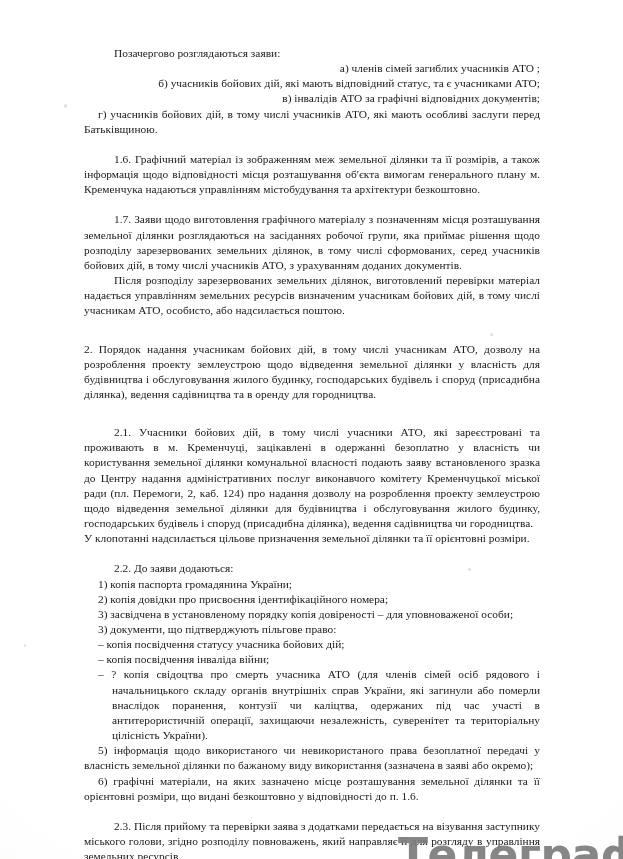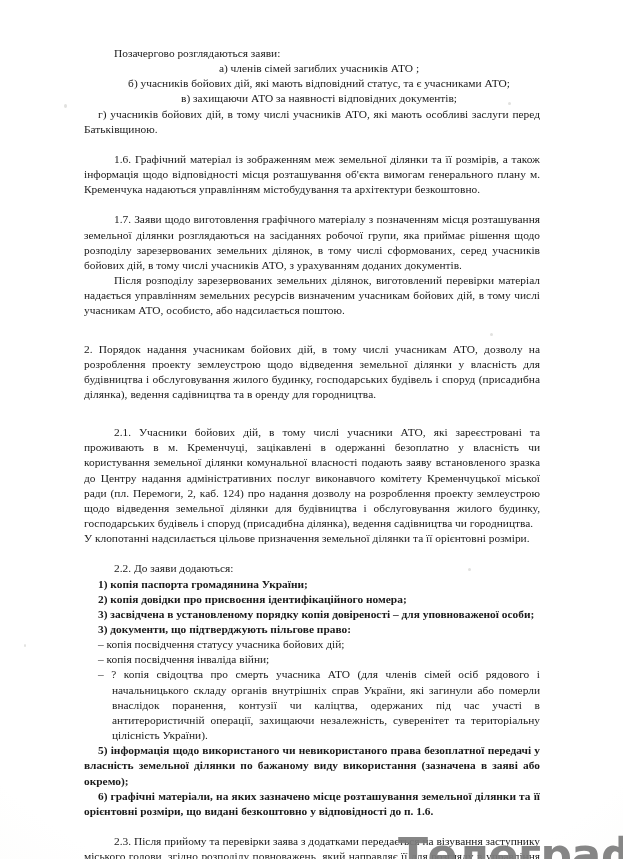--- a/index.html
+++ b/index.html
@@ -67,24 +67,23 @@
     letter-spacing: 0.05px;
   }
   .sublist {
     margin-left: 28px;
     text-indent: -14px;
     text-align: justify;
   }
   .list-line {
     text-indent: 14px;
     text-align: left;
-    font-weight: bold;
   }
   .left-al {
-    text-align: center;
+    text-align: right;
   }
 
   
   .watermark {
     position: absolute;
     left: 398px;
     top: 799px;
     font-family: "DejaVu Sans", "Liberation Sans", sans-serif;
     font-weight: bold;
     font-size: 44px;
@@ -108,21 +107,21 @@
 
 <div class="paper"></div>
 
 <div class="page">
 
   <div class="body-text">
 
     <p class="ind">Позачергово розглядаються заяви:</p>
     <p class="ind-sm left-al">а) членів сімей загиблих учасників АТО ;</p>
     <p class="ind-sm left-al">б) учасників бойових дій, які мають відповідний статус, та є учасниками АТО;</p>
-    <p class="ind-sm left-al">в) захищаючи АТО за наявності відповідних документів;</p>
+    <p class="ind-sm left-al">в) інвалідів АТО за графічні відповідних документів;</p>
     <p class="ind-sm">г) учасників бойових дій, в тому числі учасників АТО, які мають особливі заслуги перед Батьківщиною.</p>
 
 
     <div class="gap"></div>
 
     <p class="ind">1.6. Графічний матеріал із зображенням меж земельної ділянки та її розмірів, а також інформація щодо відповідності місця розташування об'єкта вимогам генерального плану м. Кременчука надаються управлінням містобудування та архітектури безкоштовно.</p>
 
     <div class="gap"></div>
 
     <p class="ind">1.7. Заяви щодо виготовлення графічного матеріалу з позначенням місця розташування земельної ділянки розглядаються на засіданнях робочої групи, яка приймає рішення щодо розподілу зарезервованих земельних ділянок, в тому числі сформованих, серед учасників бойових дій, в тому числі учасників АТО, з урахуванням доданих документів.</p>

